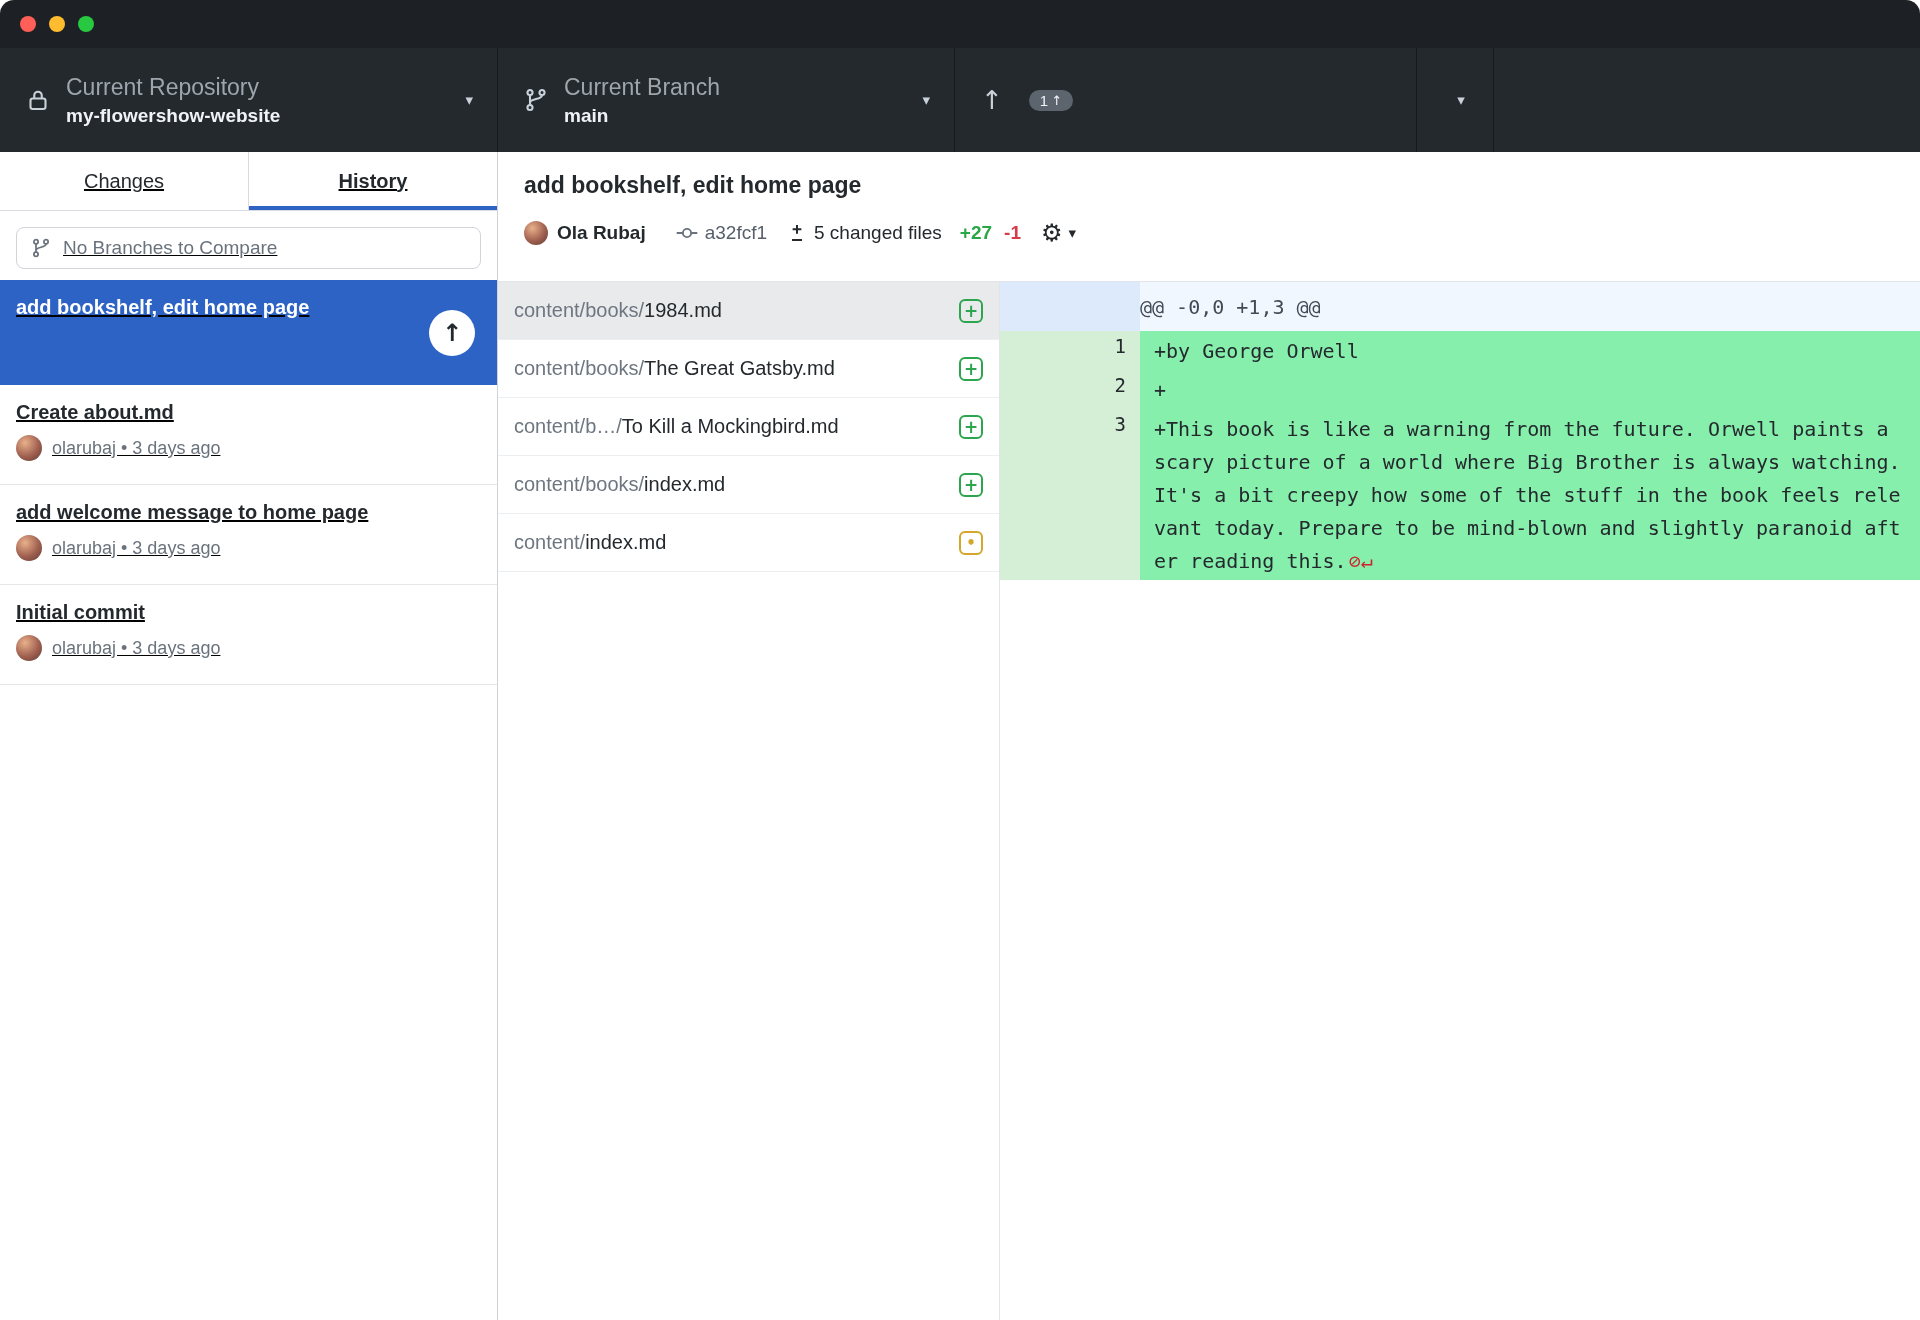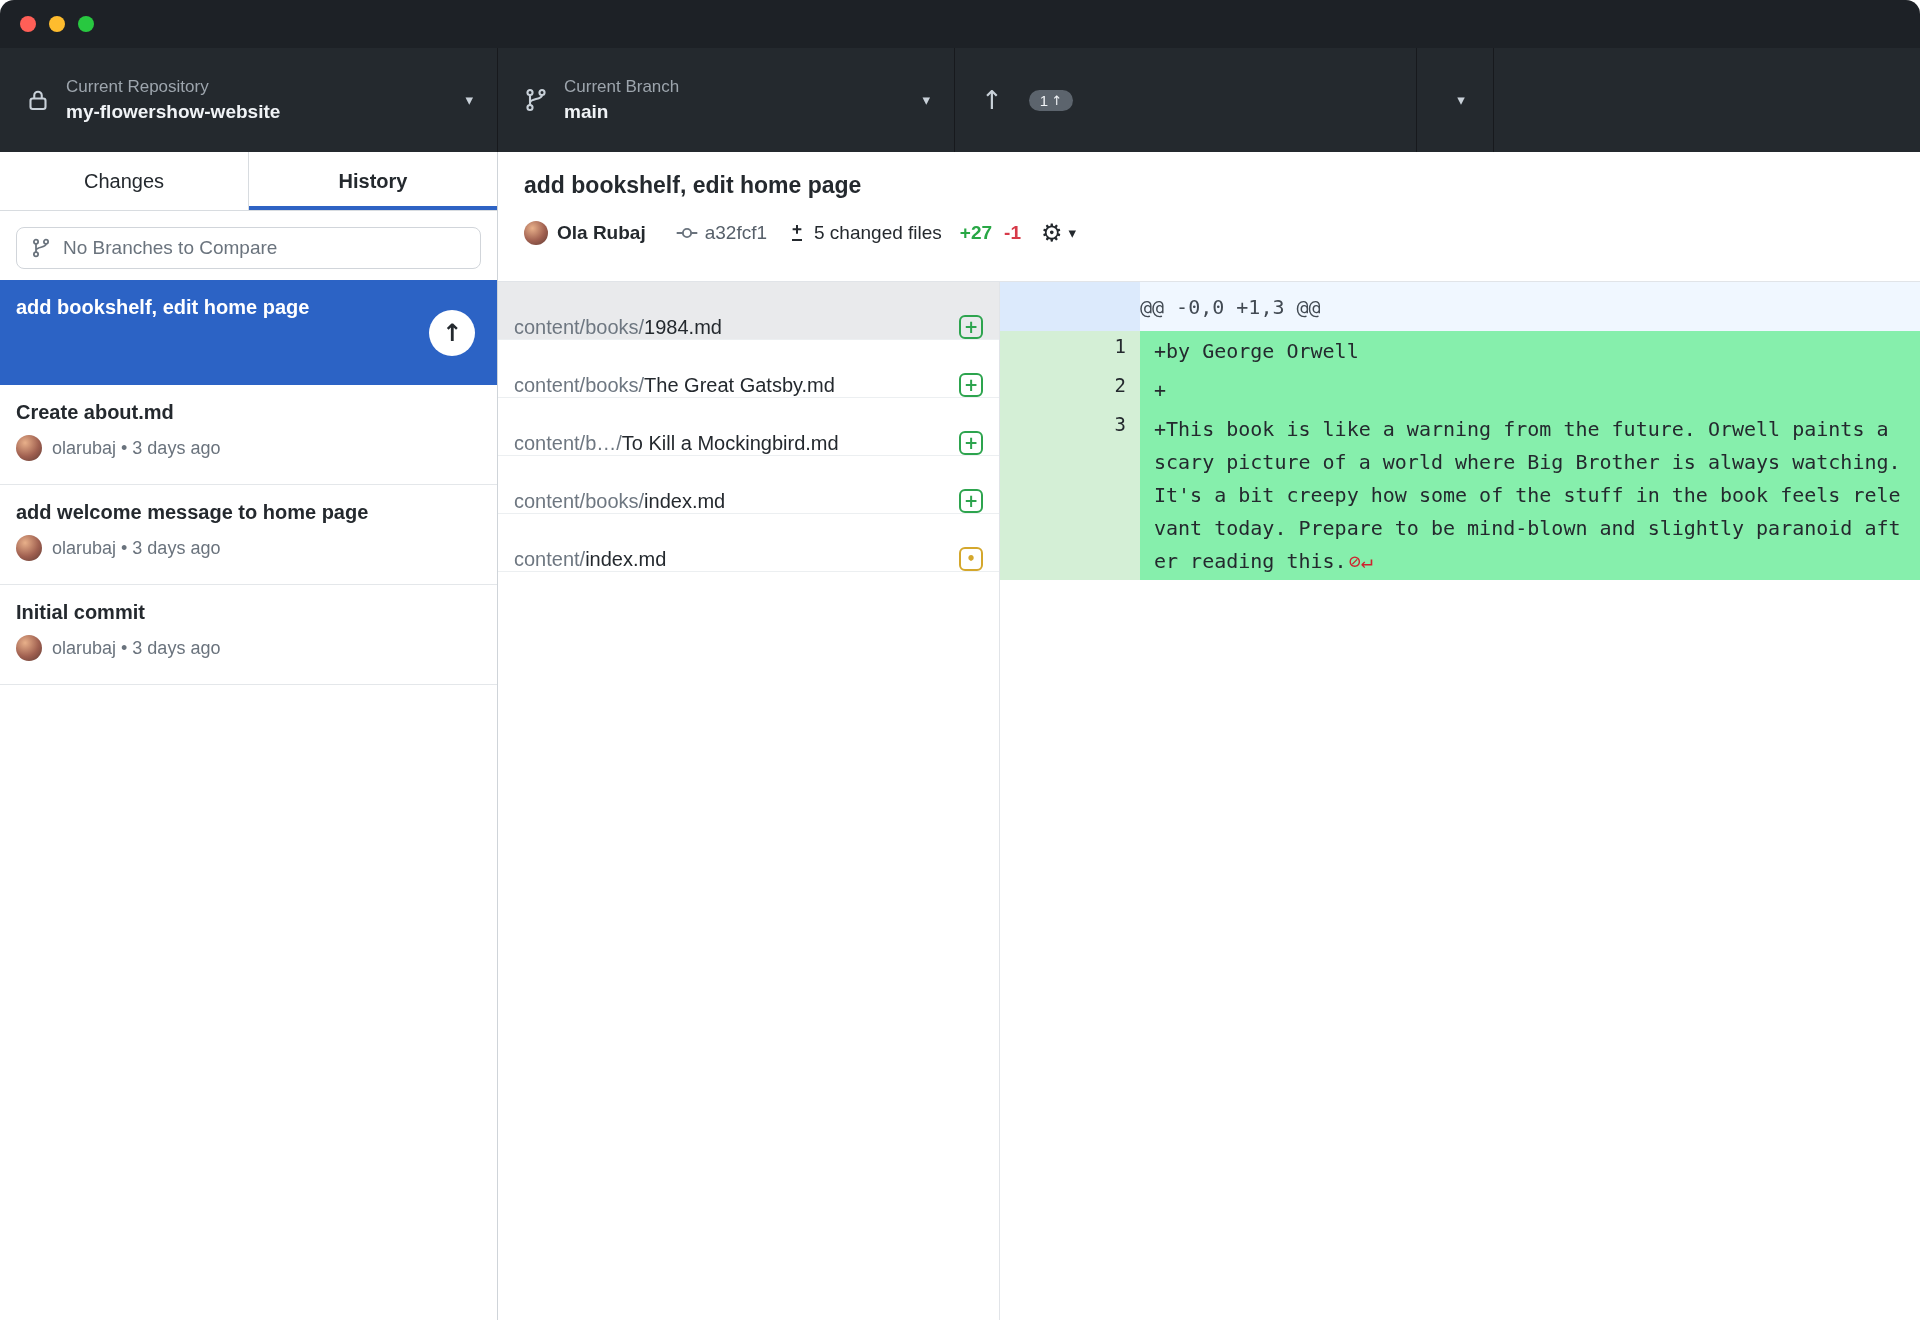--- a/index.html
+++ b/index.html
@@ -17,34 +17,34 @@
   
   .toolbar { height:104px; background:#24292e; display:flex; flex:0 0 auto; color:#fff; }
   .tb-section { display:flex; align-items:center; border-right:1px solid #17191d; position:relative; }
   .tb-repo { width:498px; padding:0 24px 0 26px; }
   .tb-branch { width:457px; padding:0 24px 0 26px; }
   .tb-push { width:462px; padding:0 18px 0 26px; }
   .tb-chevron-only { width:77px; justify-content:center; }
   .tb-rest { flex:1; }
   .tb-icon { color:#c9d1d9; margin-right:16px; display:flex; align-items:center; }
   .tb-text { display:flex; flex-direction:column; gap:4px; flex:1; min-width:0; }
-  .tb-label { font-size:17px; color:#9da5ad; }
+  .tb-label { font-size:23px; color:#9da5ad; }
   .tb-value { font-size:19px; font-weight:700; color:#f0f3f6; white-space:nowrap; overflow:hidden; }
   .tb-sub { font-size:17px; color:#9da5ad; white-space:nowrap; overflow:hidden; }
   .chev { font-family:"DejaVu Sans",sans-serif; color:#c9d1d9; font-size:15px; margin-left:12px; }
   .push-arrow-glyph { font-family:"DejaVu Sans",sans-serif; font-size:26px; color:#c9d1d9; }
   .push-badge { background:#5c646d; border-radius:12px; padding:2px 11px; font-size:15px;
                 color:#f0f3f6; display:flex; align-items:center; gap:3px; margin-left:10px; flex:0 0 auto; }
   .push-badge .mini-arrow { font-family:"DejaVu Sans",sans-serif; font-size:13px; }
 
   
   .content { flex:1; display:flex; min-height:0; }
 
   
-  .sidebar { width:498px; flex:0 0 auto; border-right:1px solid #cfd4d9; display:flex; flex-direction:column; background:#fff; }
+  .sidebar { width:498px; flex:0 0 auto; border-right:1px solid #cfd4d9; display:flex; flex-direction:column; background:#fff;text-decoration:underline; }
   .tabs { height:59px; display:flex; border-bottom:1px solid #d8dce0; flex:0 0 auto; }
   .tab { flex:1; display:flex; align-items:center; justify-content:center; font-size:20px; color:#24292e; cursor:default; }
   .tab-changes { border-right:1px solid #d8dce0; }
   .tab-active { font-weight:600; box-shadow:inset 0 -4px 0 #2e63c4; }
   .filter-wrap { padding:16px 16px 11px 16px; flex:0 0 auto; }
   .filter-box { height:42px; border:1px solid #d1d5da; border-radius:8px; display:flex; align-items:center;
                 padding:0 14px; gap:12px; color:#6a737d; font-size:19px; background:#fff; }
   .filter-box svg { flex:0 0 auto; }
 
   .commits { flex:1; overflow:hidden; }
@@ -74,21 +74,21 @@
   .meta-add { color:#28a745; font-weight:600; margin-right:12px; }
   .meta-del { color:#d73a49; font-weight:600; margin-right:20px; }
   .gear-btn { display:flex; align-items:center; background:none; border:none; gap:6px; }
   .gear-glyph { font-family:"DejaVu Sans",sans-serif; font-size:24px; color:#24292e; }
   .gear-btn .chev { color:#24292e; margin-left:0; }
 
   .main-body { flex:1; display:flex; min-height:0; }
 
   
   .filelist { width:502px; flex:0 0 auto; border-right:1px solid #e1e4e8; }
-  .file-row { height:58px; display:flex; align-items:flex-end; justify-content:space-between;
+  .file-row { height:58px; display:flex; align-items:center; justify-content:space-between;
               padding:0 16px; border-bottom:1px solid #eceff1; font-size:20px; }
   .file-row.selected { background:#e9eaec; }
   .file-path { white-space:nowrap; overflow:hidden; }
   .file-dir { color:#6e7781; }
   .file-name { color:#24292e; }
   .status-icon { width:24px; height:24px; border-radius:6px; flex:0 0 auto;
                  display:flex; align-items:center; justify-content:center;
                  font-family:"DejaVu Sans",sans-serif; font-weight:700; }
   .status-added { border:2px solid #2da44e; color:#2da44e; font-size:17px; }
   .status-modified { border:2px solid #d4a72c; color:#d4a72c; font-size:15px; }

